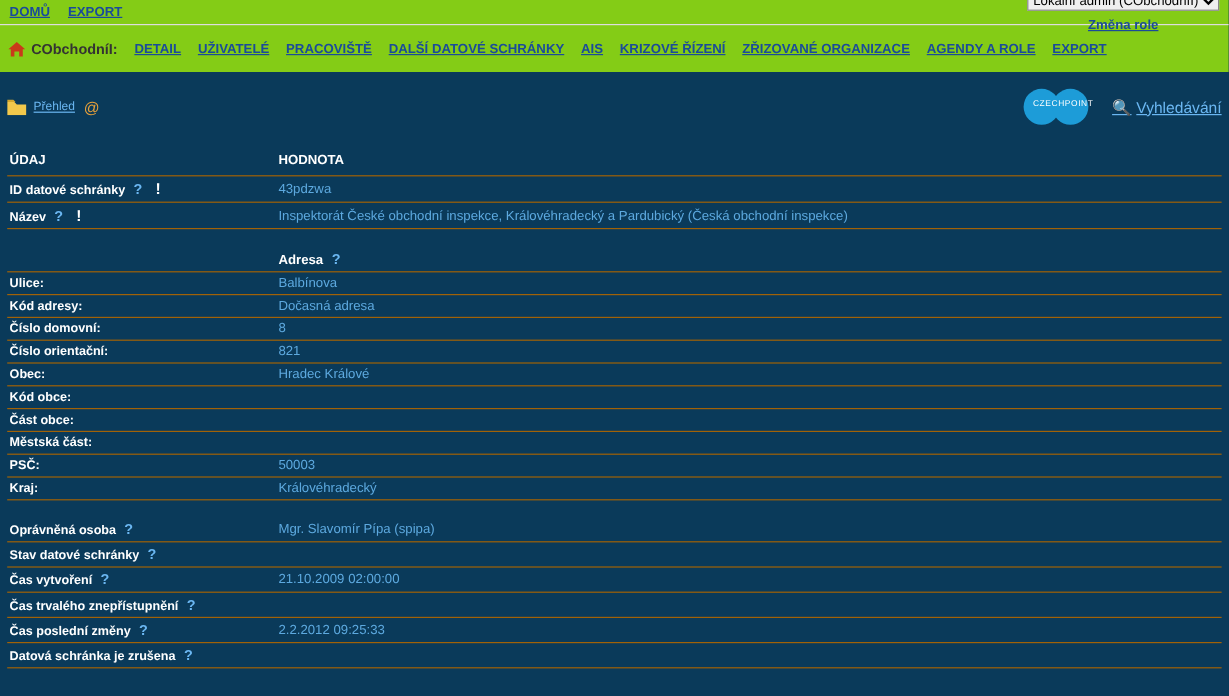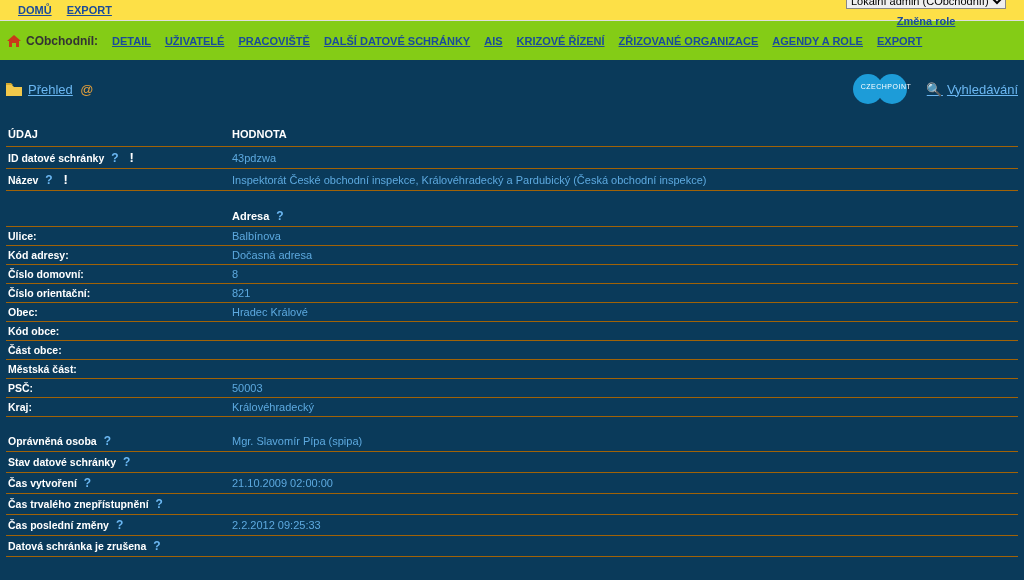--- a/index.html
+++ b/index.html
@@ -4,23 +4,23 @@
   <style>
     * { box-sizing: border-box; margin: 0; padding: 0; }
     body {
       font-family: Arial, sans-serif;
       font-size: 11px;
       background: #0a3a5a;
       color: #fff;
       width: 1024px;
     }
     .topbar {
-      background: #fde047;
+      background: #84cc16;
       height: 20px;
-      padding: 3px 18px;
+      padding: 3px 8px;
       display: flex;
       justify-content: space-between;
       align-items: center;
     }
     .topbar a { color: #1a4b9a; text-decoration: underline; font-weight: bold; font-size: 11px; }
     .topbar-left a { margin-right: 12px; }
     .topbar-right { display: flex; align-items: center; gap: 6px; flex-direction: column; }
     .topbar select { font-size: 11px; border: 1px solid #888; }
     .navbar {
       background: #84cc16;
@@ -36,21 +36,21 @@
     .house-icon svg { display: block; }
     .navbar a { color: #1a4b9a; text-decoration: underline; font-weight: bold; font-size: 11px; }
     .main { padding: 14px 6px 10px 6px; }
     .actionbar {
       display: flex;
       justify-content: space-between;
       align-items: center;
       margin-bottom: 18px;
     }
     .actionbar-left { display: flex; align-items: center; gap: 6px; }
-    .actionbar-left a { color: #6bb7f2; text-decoration: underline; font-size: 13px; }
+    .actionbar-left a { color: #6bb7f2; text-decoration: underline; font-size: 10px; }
     .folder-icon { width: 16px; height: 13px; display: inline-block; }
     .snail-icon { display: inline-flex; align-items:center; justify-content:center; width:16px; height:13px; color:#e8a13a; font-size:13px; }
     .actionbar-right { display: flex; align-items: center; gap: 10px; }
     .search-link { color: #6bb7f2; text-decoration: underline; font-size: 13px; display:flex; align-items:center; gap:4px;}
     .badge { width: 70px; height: 30px; position: relative; }
     .badge .c1, .badge .c2 { position:absolute; width:30px; height:30px; border-radius:50%; background:#1d9cd8; top:0; }
     .badge .c1 { left:6px; }
     .badge .c2 { left:30px; }
     .badge .txt { position:absolute; top:9px; left:14px; font-size:7px; color:#fff; letter-spacing:0.5px; }
     .search-icon { color:#fff; font-size:13px; }

